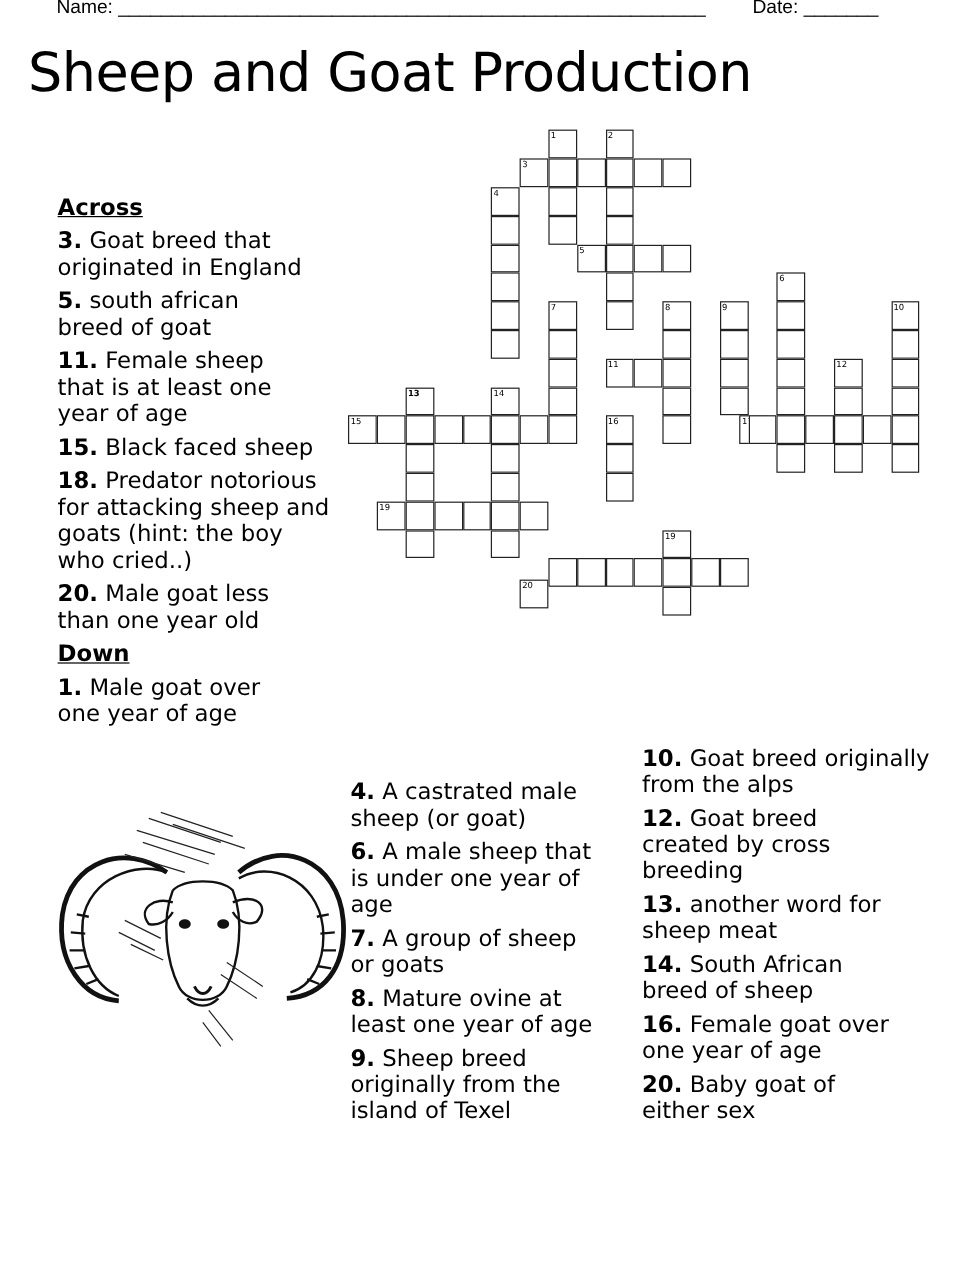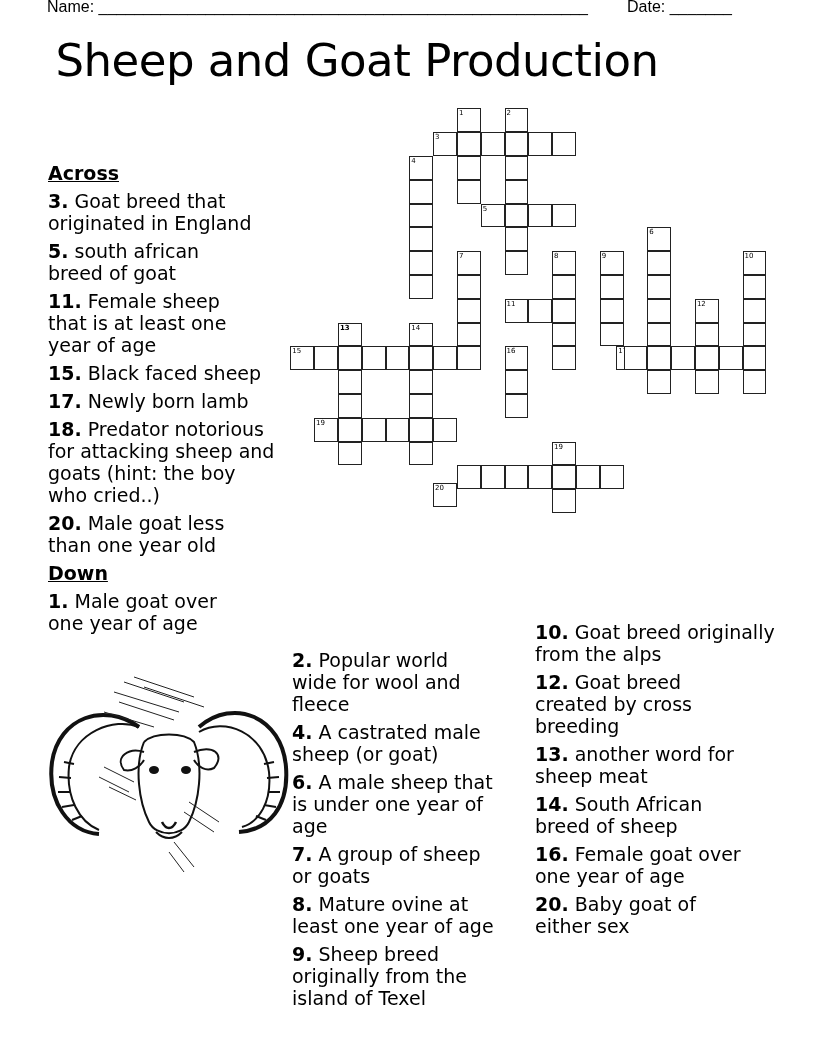--- a/index.html
+++ b/index.html
@@ -1,19 +1,19 @@
 <!DOCTYPE html>
 <html><head>
 <meta charset="utf-8">
 <style>
   html, body { margin:0; padding:0; background:#fff; }
   body { width:816px; height:1056px; position:relative; overflow:hidden; color:#000; }
   .hdr { position:absolute; top:-2px; left:47px; font-family:"Liberation Sans", sans-serif; font-size:16px; white-space:pre; }
   .hdr-date { position:absolute; top:-2px; left:627px; font-family:"Liberation Sans", sans-serif; font-size:16px; white-space:pre; }
-  .title { position:absolute; top:34px; left:0; width:650px; text-align:center; font-family:"DejaVu Sans", sans-serif; font-size:45px; letter-spacing:-0.5px;padding-left:32px; }
+  .title { position:absolute; top:34px; left:0; width:650px; text-align:center; font-family:"DejaVu Sans", sans-serif; font-size:45px; letter-spacing:-0.5px; }
   .clues { position:absolute; font-family:"DejaVu Sans", sans-serif; font-size:19px; line-height:22px;margin-top:48px; }
   .clues .heading { text-decoration:underline; font-weight:bold; margin-bottom:6px; }
   .clue { margin-bottom:6px; }
   .clue .num { font-weight:bold; }
   #grid { position:absolute; left:291px; top:109px; }
   .cell { position:absolute; width:23.8px; height:23.8px; box-sizing:border-box; border:1.4px solid #222; background:#fff; margin-left:-0.7px; margin-top:-0.7px; }
   .cell .n { position:absolute; top:0; left:1px; font-family:"DejaVu Sans", sans-serif; font-size:7px; line-height:8px; }
   .ram { position:absolute; left:44px; top:672px; width:250px; height:205px; }
 </style>
 </head>
@@ -23,29 +23,27 @@
 <div class="hdr-date">Date: _______</div>
 
 <div class="title">Sheep and Goat Production</div>
 
 <div class="clues" style="left:48px; top:114px; width:232px;">
   <div class="heading">Across</div>
   <div class="clue"><span class="num">3.</span><span> Goat breed that originated in England</span></div>
   <div class="clue" style="width:170px"><span class="num">5.</span><span> south african breed of goat</span></div>
   <div class="clue" style="width:200px"><span class="num">11.</span><span> Female sheep that is at least one year of age</span></div>
   <div class="clue"><span class="num">15.</span><span> Black faced sheep</span></div>
-  <div class="clue"><span class="num">17.</span><span> Newly born lamb</span></div>
   <div class="clue"><span class="num">18.</span><span> Predator notorious for attacking sheep and goats (hint: the boy who cried..)</span></div>
   <div class="clue" style="width:190px"><span class="num">20.</span><span> Male goat less than one year old</span></div>
   <div class="heading">Down</div>
   <div class="clue" style="width:185px"><span class="num">1.</span><span> Male goat over one year of age</span></div>
 </div>
 
 <div class="clues" style="left:292px; top:601px; width:215px;">
-  <div class="clue" style="width:185px"><span class="num">2.</span><span> Popular world wide for wool and fleece</span></div>
   <div class="clue"><span class="num">4.</span><span> A castrated male sheep (or goat)</span></div>
   <div class="clue"><span class="num">6.</span><span> A male sheep that is under one year of age</span></div>
   <div class="clue" style="width:200px"><span class="num">7.</span><span> A group of sheep or goats</span></div>
   <div class="clue"><span class="num">8.</span><span> Mature ovine at least one year of age</span></div>
   <div class="clue" style="width:195px"><span class="num">9.</span><span> Sheep breed originally from the island of Texel</span></div>
 </div>
 
 <div class="clues" style="left:535px; top:573px; width:240px;">
   <div class="clue"><span class="num">10.</span><span> Goat breed originally from the alps</span></div>
   <div class="clue" style="width:175px"><span class="num">12.</span><span> Goat breed created by cross breeding</span></div>

